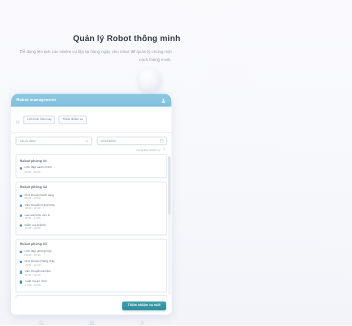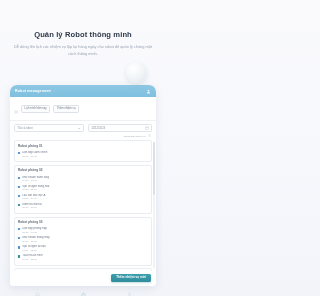--- a/index.html
+++ b/index.html
@@ -9,21 +9,21 @@
     overflow: hidden;
   }
   body {
     background: linear-gradient(180deg, #fafafd 0%, #f7f8fc 55%, #f2f4f9 100%);
     position: relative;
   }
 
   
   .hero {
     padding: 30px 2px 0;
-    text-align: center;
+    text-align: right;
     position: relative;
     z-index: 2;
   }
   .hero-title {
     font-size: 7.6px;
     font-weight: bold;
     color: #2f3a4a;
     letter-spacing: .1px;
     line-height: 1.25;
   }

